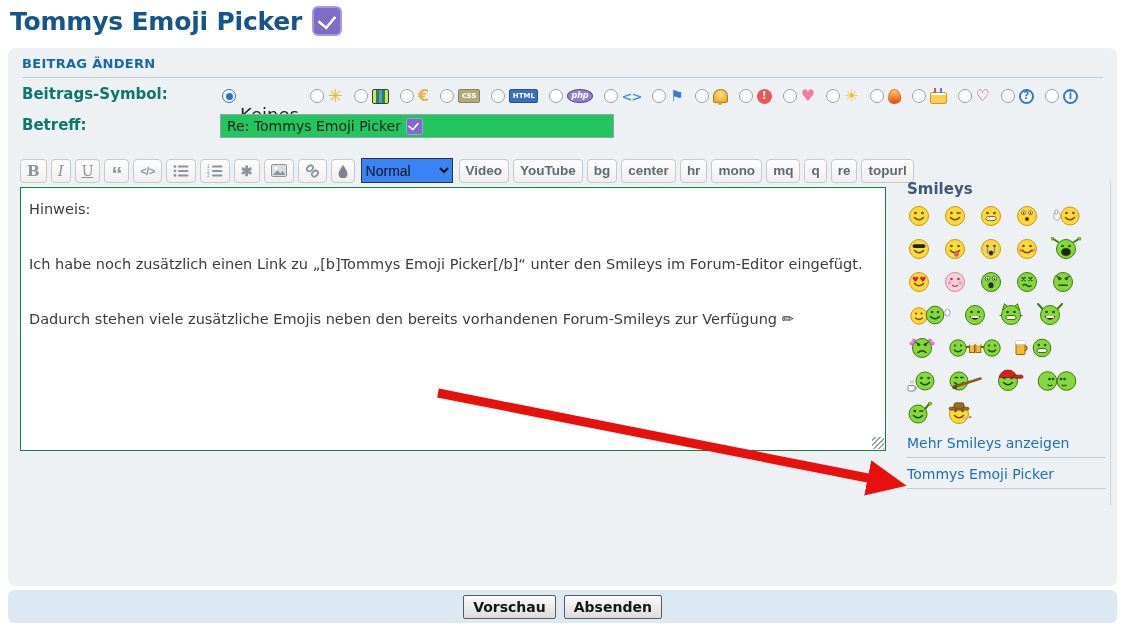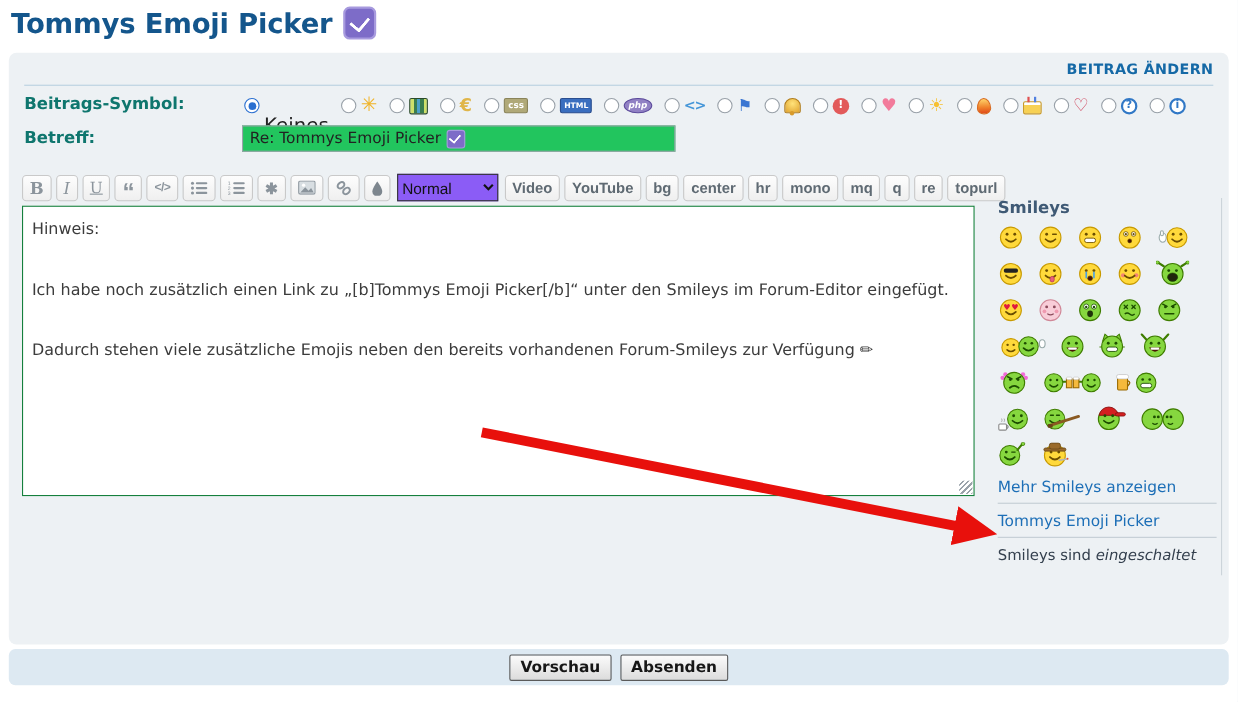--- a/index.html
+++ b/index.html
@@ -11,21 +11,21 @@
   .page-title h1{margin:0;font-size:25px;font-weight:bold;color:#14568c;letter-spacing:-.2px;}
   .check-box{display:inline-block;width:26px;height:26px;background:#7d6cc8;border:2px solid #a79ade;
              border-radius:6px;position:relative;}
   .check-box::after{content:"";position:absolute;left:7px;top:4px;width:9px;height:13px;
              border:solid #fff;border-width:0 3.2px 3.2px 0;transform:rotate(40deg);border-radius:1px;}
 
   
   .panel{position:absolute;left:8px;top:48px;width:1109px;height:538px;background:#edf1f4;
          border-radius:7px;}
   .panel-header{position:absolute;left:14px;right:14px;top:8px;padding-bottom:6px;
-         border-bottom:1px solid #b9d0e0;color:#1569a6;font-size:13px;font-weight:bold;letter-spacing:.3px;text-align:right;}
+         border-bottom:1px solid #b9d0e0;color:#1569a6;font-size:13px;font-weight:bold;letter-spacing:.3px;}
 
   .field-label{position:absolute;left:14px;color:#0f766e;font-size:15px;font-weight:bold;}
 
   
   .radio-row{position:absolute;left:214px;top:36px;display:flex;align-items:center;gap:11px;height:24px;}
   .radio-item{display:flex;align-items:center;gap:4px;cursor:pointer;}
   .radio{width:14px;height:14px;border-radius:50%;background:#fff;border:1px solid #98a0a8;box-sizing:border-box;position:relative;flex:0 0 auto;}
   .radio.sel{border:1px solid #2a6fd0;}
   .radio.sel::after{content:"";position:absolute;left:2.5px;top:2.5px;width:7px;height:7px;border-radius:50%;background:#2a6fd0;}
   .radio-label{font-size:18px;color:#222;margin-top:36px;}
@@ -64,21 +64,21 @@
   .tb{display:inline-flex;align-items:center;justify-content:center;min-width:18px;height:24px;
       padding:0 6px;background:linear-gradient(#fdfdfd,#efefef);border:1px solid #c9c9c9;border-radius:4px;
       color:#8b949c;font-size:14px;cursor:pointer;box-sizing:border-box;}
   .tb.txt{color:#5f6a73;font-weight:bold;font-size:13.5px;}
   .tb .g-b{font-weight:bold;font-family:"DejaVu Serif",serif;font-size:15px;}
   .tb .g-i{font-style:italic;font-family:"DejaVu Serif",serif;font-size:15px;}
   .tb .g-u{text-decoration:underline;font-family:"DejaVu Serif",serif;font-size:14px;}
   .tb .g-q{font-size:22px;line-height:8px;margin-top:9px;font-weight:bold;}
   .tb .g-c{font-size:11px;font-weight:bold;letter-spacing:-.5px;}
   .tb .g-a{font-size:14px;font-weight:bold;}
-  .font-select{height:25px;border:1px solid #333;background:#8b5cf6;font-size:14px;color:#111;
+  .font-select{height:25px;border:1px solid #333;background:#3b82f6;font-size:14px;color:#111;
       width:92px;margin:0 2px;}
 
   
   .message-wrap{position:absolute;left:12px;top:139px;width:866px;height:264px;}
   textarea.message{width:100%;height:100%;box-sizing:border-box;background:#fff;border:1px solid #15803d;
       resize:none;font-family:"DejaVu Sans","Liberation Sans",sans-serif;font-size:14.5px;color:#3c3c3c;
       padding:8px 8px;line-height:1.9;overflow:hidden;}
   .resize-handle{position:absolute;right:2px;bottom:2px;width:12px;height:12px;
       background:repeating-linear-gradient(135deg,transparent 0 2px,#9aa2aa 2px 3.5px);cursor:nwse-resize;}
 
@@ -579,21 +579,20 @@
               <circle cx="25.5" cy="15" r="0.9" fill="#e05030"></circle>
             </svg>
           </span>
         </div>
       </div>
     <a class="sm-link">Mehr Smileys anzeigen</a>
     <hr class="divider">
     <a class="sm-link">Tommys Emoji Picker</a>
     <hr class="divider">
     <div class="status">
-      <div><span>Smileys</span> <span>sind</span> <em>eingeschaltet</em></div>
     </div>
   </div>
 </div>
 
 <div class="footer-bar">
   <button class="btn">Vorschau</button>
   <button class="btn">Absenden</button>
 </div>
 
 <svg class="arrow-overlay" viewBox="0 0 1125 638">

